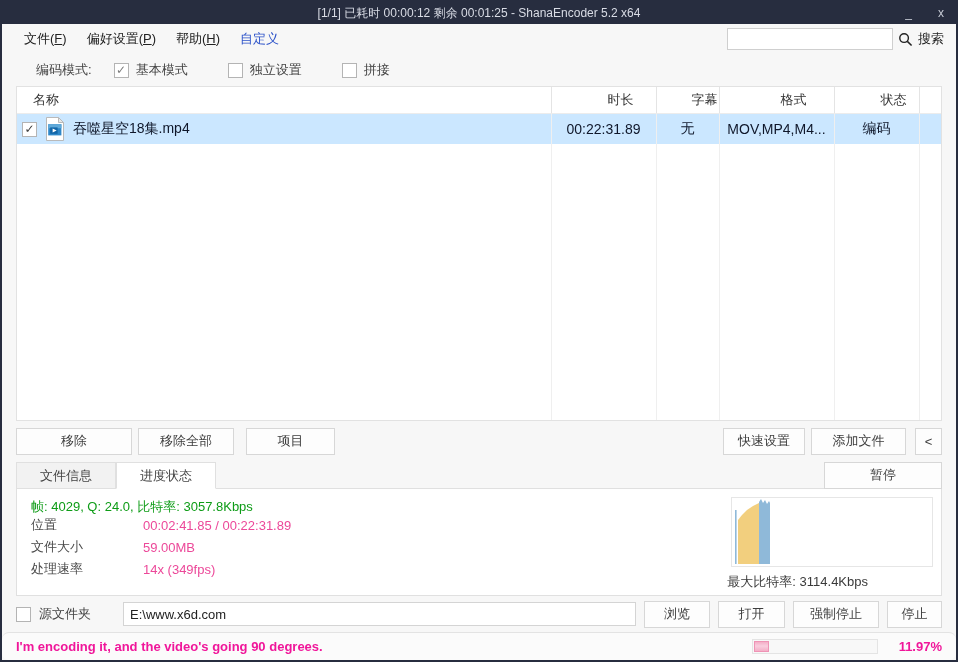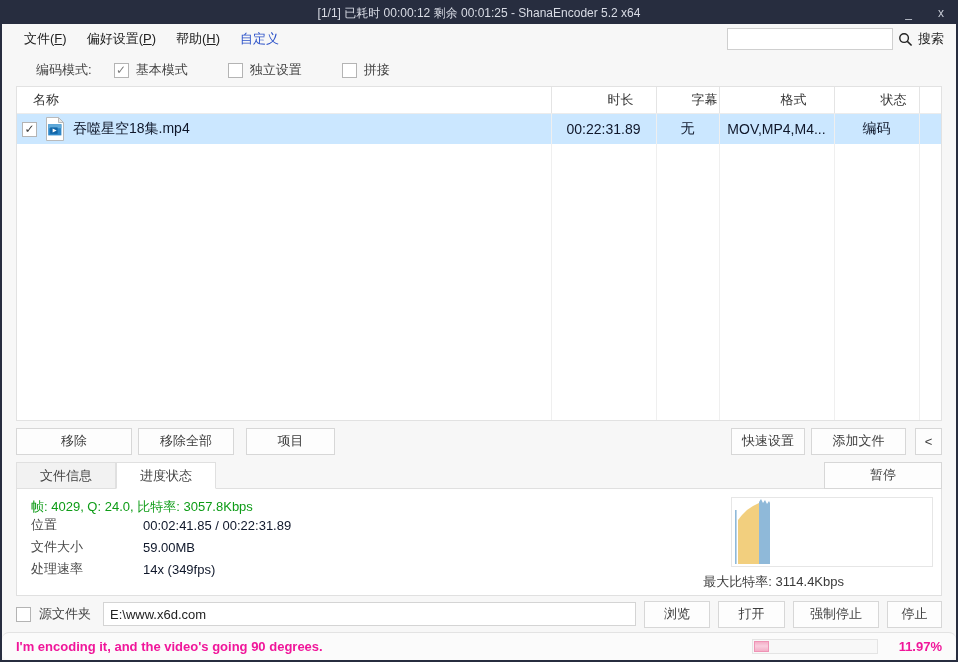--- a/index.html
+++ b/index.html
@@ -84,21 +84,21 @@
     padding: 0 14px; flex: 0 0 auto;
   }
   .btn {
     height: 27px; background: #fdfdfd; border: 1px solid #d7d7d7; color: #3d3d3d;
     font-size: 13px; display: inline-flex; align-items: center; justify-content: center;
     font-family: inherit; cursor: default;
   }
   .btn.w-remove { width: 116px; }
   .btn.w-removeall { width: 96px; margin-right: 6px; }
   .btn.w-project { width: 89px; }
-  .btn.w-quick { width: 74px; }
+  .btn.w-quick { width: 82px; }
   .btn.w-add { width: 95px; margin-right: 3px; }
   .btn.w-collapse { width: 27px; }
   .spacer { flex: 1 1 auto; }
   
   .tabrow {
     height: 28px; display: flex; align-items: flex-end; padding: 0 14px;
     flex: 0 0 auto; position: relative; z-index: 2;
   }
   .tab {
     height: 27px; display: flex; align-items: center; justify-content: center;
@@ -109,36 +109,36 @@
   .btn.w-pause { width: 118px; margin-left: auto; align-self: center; }
   
   .panel {
     margin: 0 14px; margin-top: -1px; height: 108px; background: #fff;
     border: 1px solid #e0e0e0; position: relative; flex: 0 0 auto; z-index: 1;
   }
   .encode-line { position: absolute; left: 14px; top: 9px; font-size: 13px; color: #0e9c17; }
   .info-rows { position: absolute; left: 14px; top: 25px; }
   .info-row { display: flex; height: 22px; align-items: center; font-size: 13px; }
   .info-row .ilabel { width: 112px; color: #4a4a4a; }
-  .info-row .ivalue { color: #0f172a; }
+  .info-row .ivalue { color: #ec4899; }
   .chart-box {
     position: absolute; right: 8px; top: 8px; width: 202px; height: 70px;
     border: 1px solid #e6e6e6; background: #fff;
   }
   .chart-box svg { display: block; width: 100%; height: 100%; }
-  .max-bitrate { position: absolute; right: 97px; top: 84px; font-size: 13px; color: #3a3a3a; }
+  .max-bitrate { position: absolute; right: 73px; top: 84px; font-size: 13px; color: #3a3a3a; }
   
   .outputrow {
     height: 36px; display: flex; align-items: center; gap: 8px; padding: 0 14px;
     flex: 0 0 auto;
   }
   .out-label { font-size: 13px; color: #444; margin-right: 4px; }
   .path-input {
     flex: 1 1 auto; height: 24px; border: 1px solid #d4d4d4; background: #fff;
-    font-size: 13px; padding: 0 6px; outline: none; color: #222;
+    font-size: 13px; padding: 0 6px; outline: none; color: #222; margin-left: 20px;
   }
   .btn.w-browse { width: 66px; }
   .btn.w-open { width: 67px; }
   .btn.w-force { width: 86px; }
   .btn.w-stop { width: 55px; }
   
   .statusbar {
     height: 28px; border-top: 1px solid #e3e3e3; display: flex; align-items: center;
     padding: 8px 14px; flex: 0 0 auto; background: #fbfbfb; border-radius: 7px;
   }

